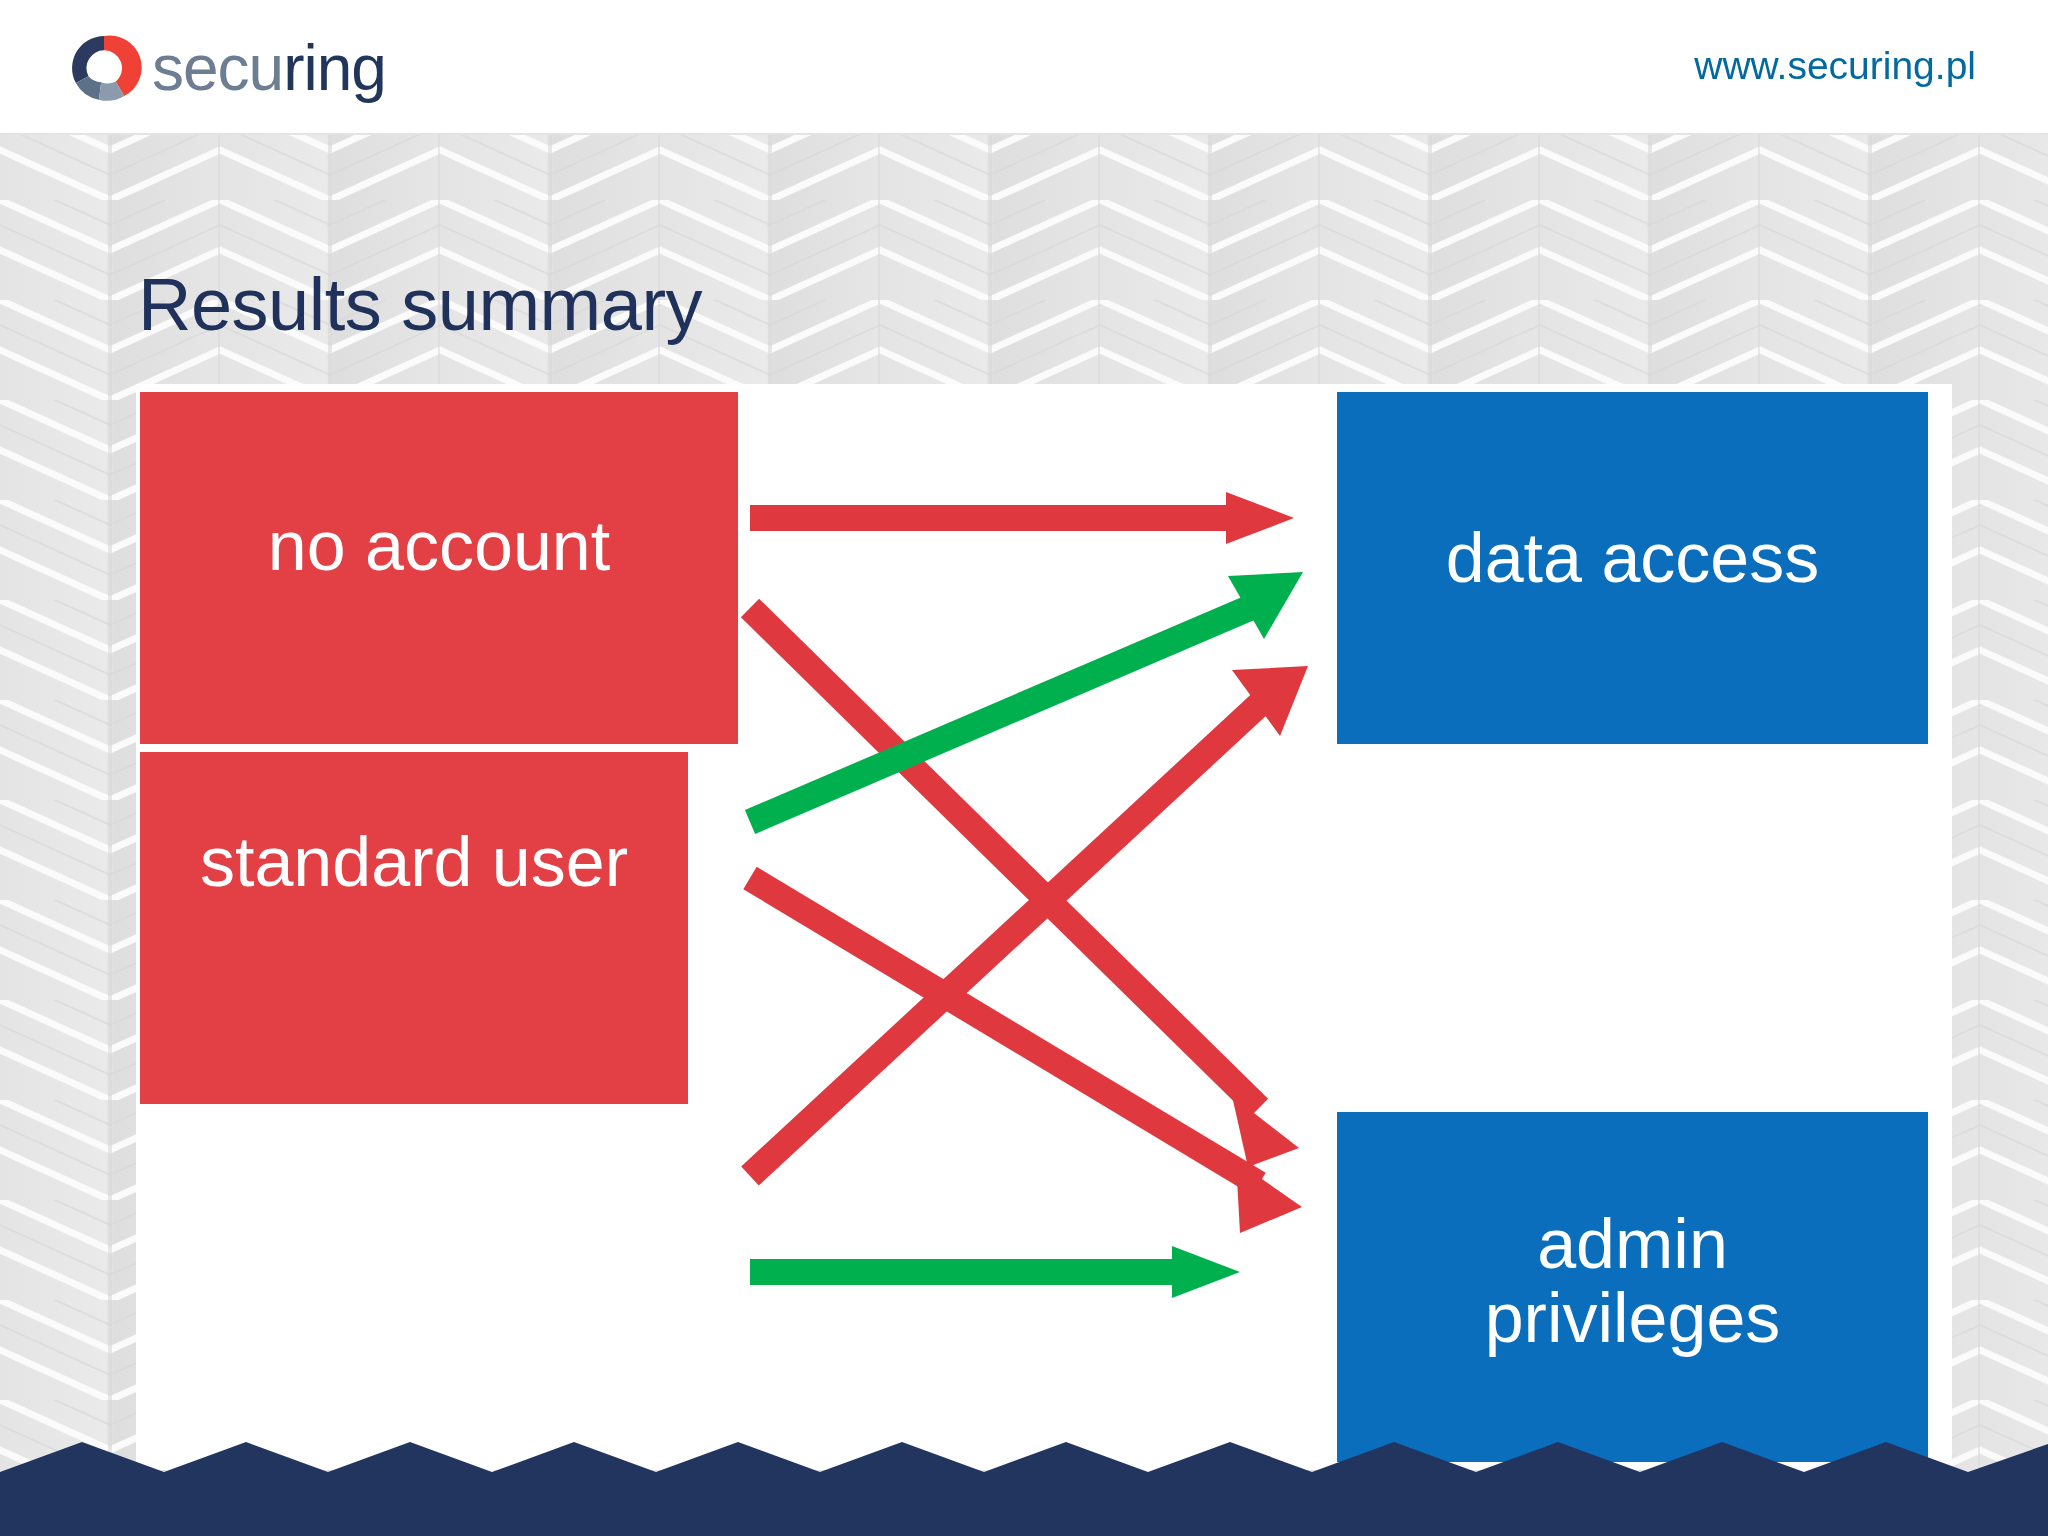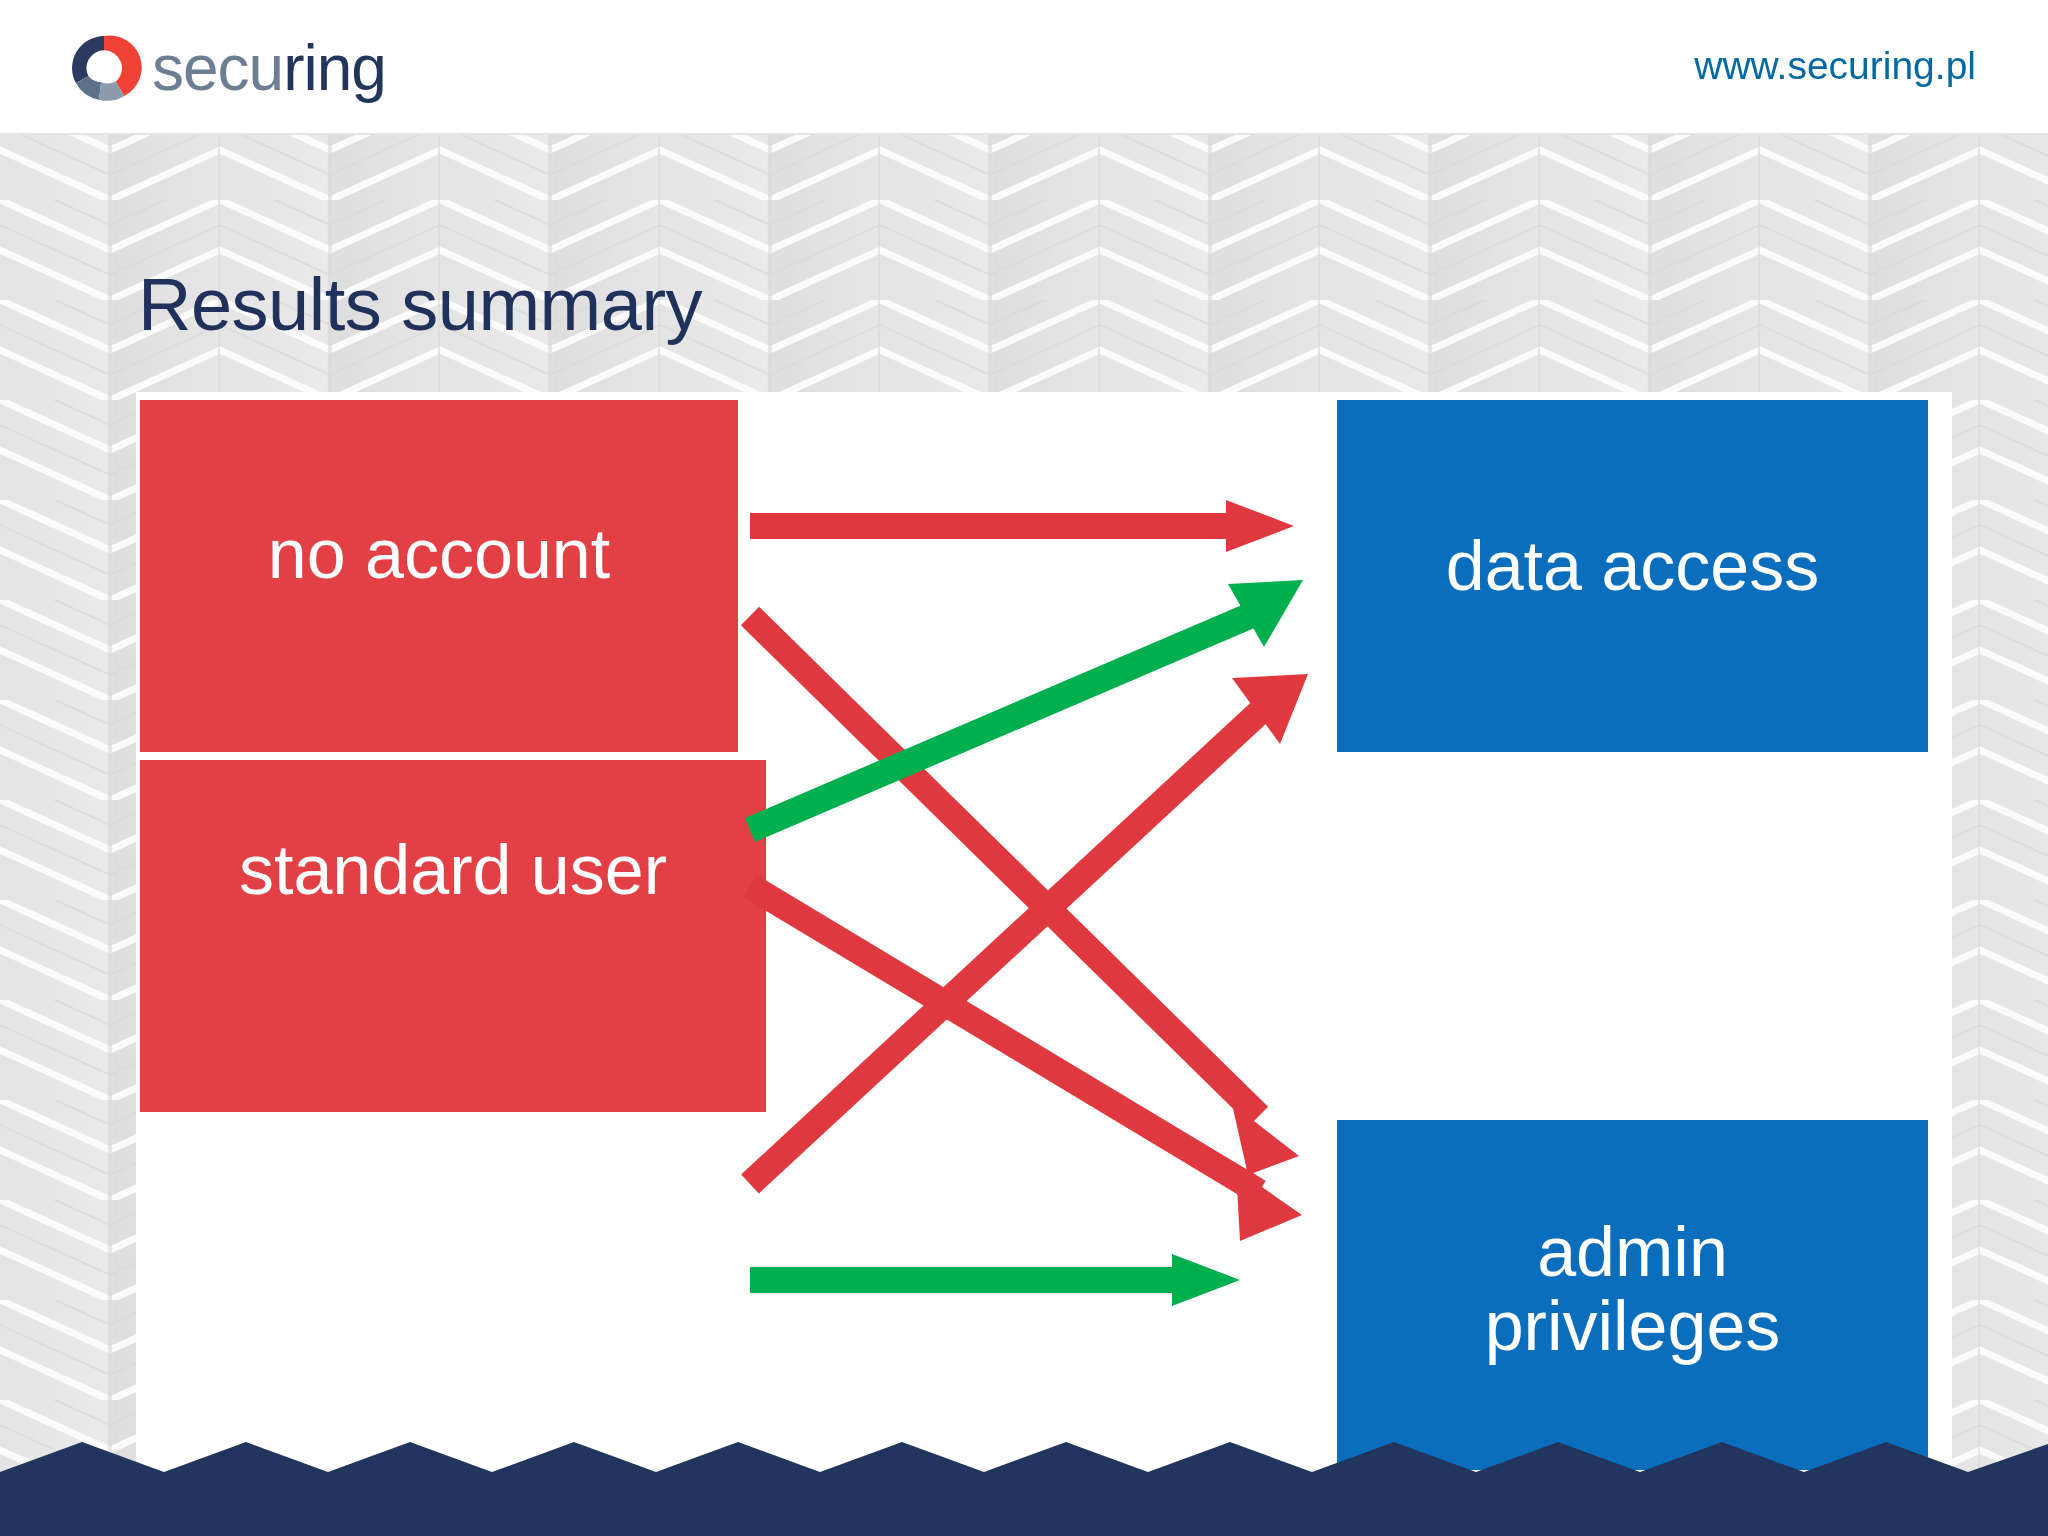--- a/index.html
+++ b/index.html
@@ -36,35 +36,35 @@
   
   #page-title{
     position:absolute;left:138px;top:262px;
     font-size:74px;color:#20325b;font-weight:400;letter-spacing:-0.5px;
     font-family:"Liberation Sans", sans-serif;white-space:nowrap;
     z-index:6;
   }
 
   
   #content-panel{
-    position:absolute;left:136px;top:392px;width:1816px;height:1086px;
+    position:absolute;left:136px;top:384px;width:1816px;height:1086px;
     background:#ffffff;z-index:5;
   }
 
   
   .box{position:absolute;display:flex;align-items:center;justify-content:center;
        color:#ffffff;text-align:center;line-height:1.06;}
   .box-red{background:#e34046;}
   .box-blue{background:#0a6ebd;}
   .box-label{font-size:70px;font-weight:400;font-family:"Liberation Sans", sans-serif;
              white-space:pre-line;}
 
   
   #box-no-account   {left:4px;  top:8px;   width:598px; height:352px;}
-  #box-standard-user{left:4px;  top:368px; width:626px; height:352px;}
+  #box-standard-user{left:4px;  top:368px; width:548px; height:352px;}
   #box-admin-user   {left:4px;  top:728px; width:598px; height:350px;}
 
   
   #box-data-access     {left:1201px; top:8px;   width:591px; height:352px;}
   #box-admin-privileges{left:1201px; top:728px; width:591px; height:350px;}
 
   
   #box-no-account    .box-label{transform:translateY(-22px);}
   #box-standard-user .box-label{transform:translateY(-66px);}
   #box-admin-user    .box-label{transform:translateY( 66px);}

